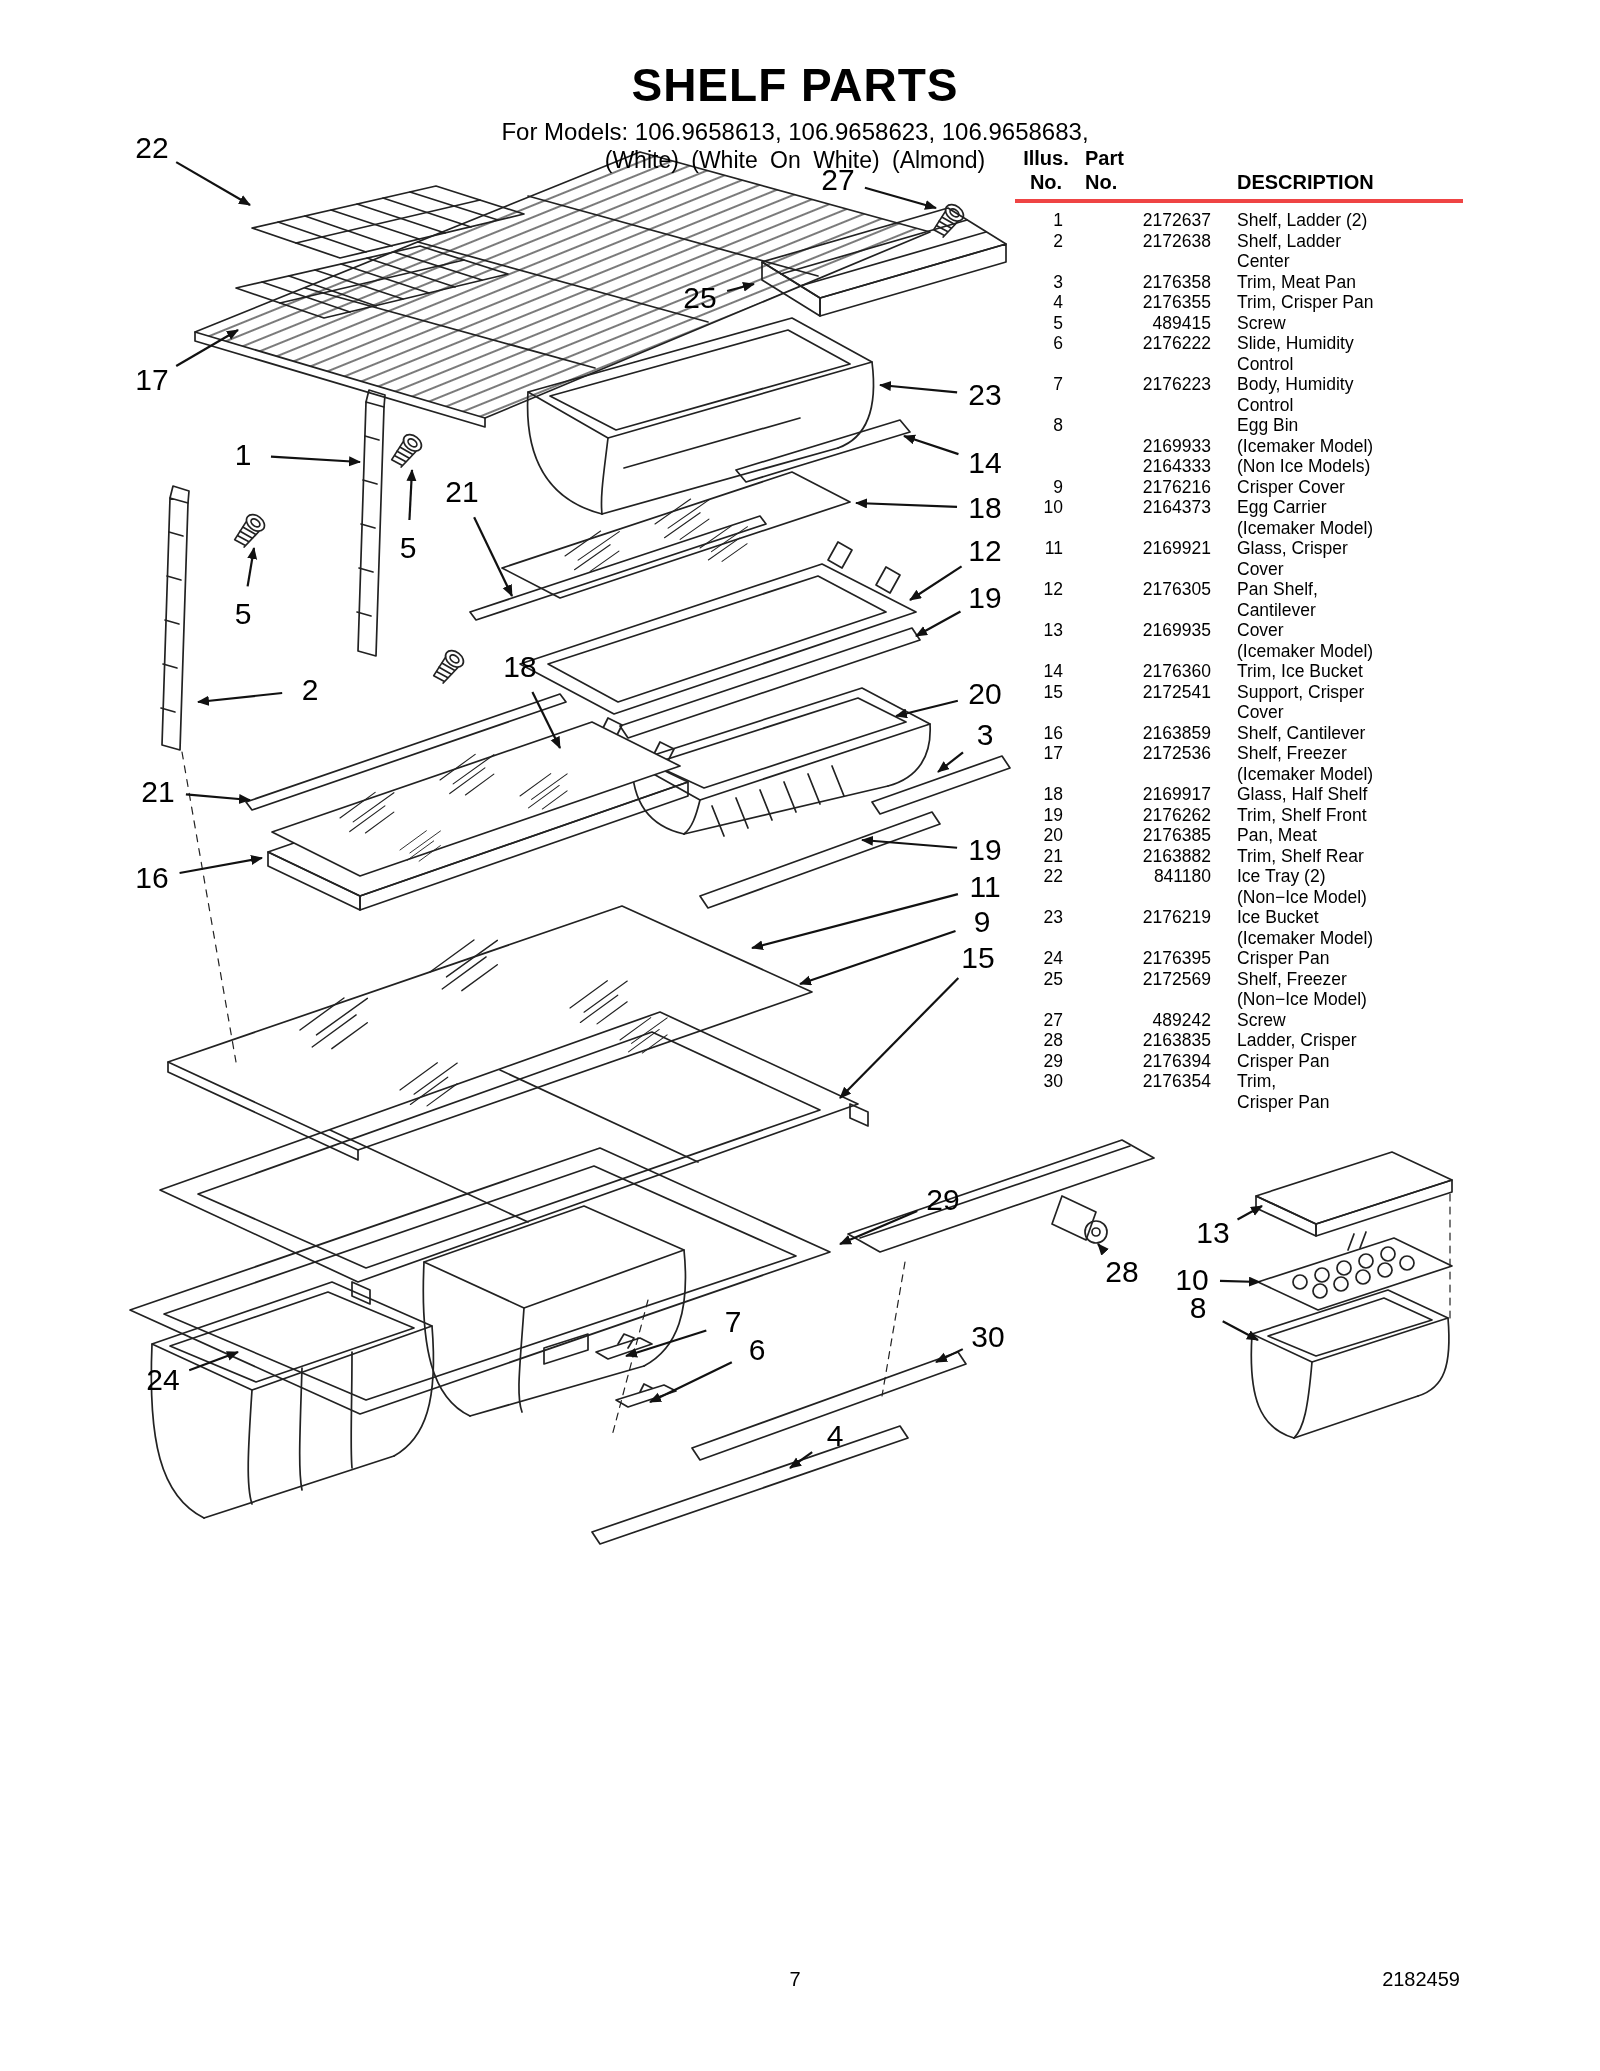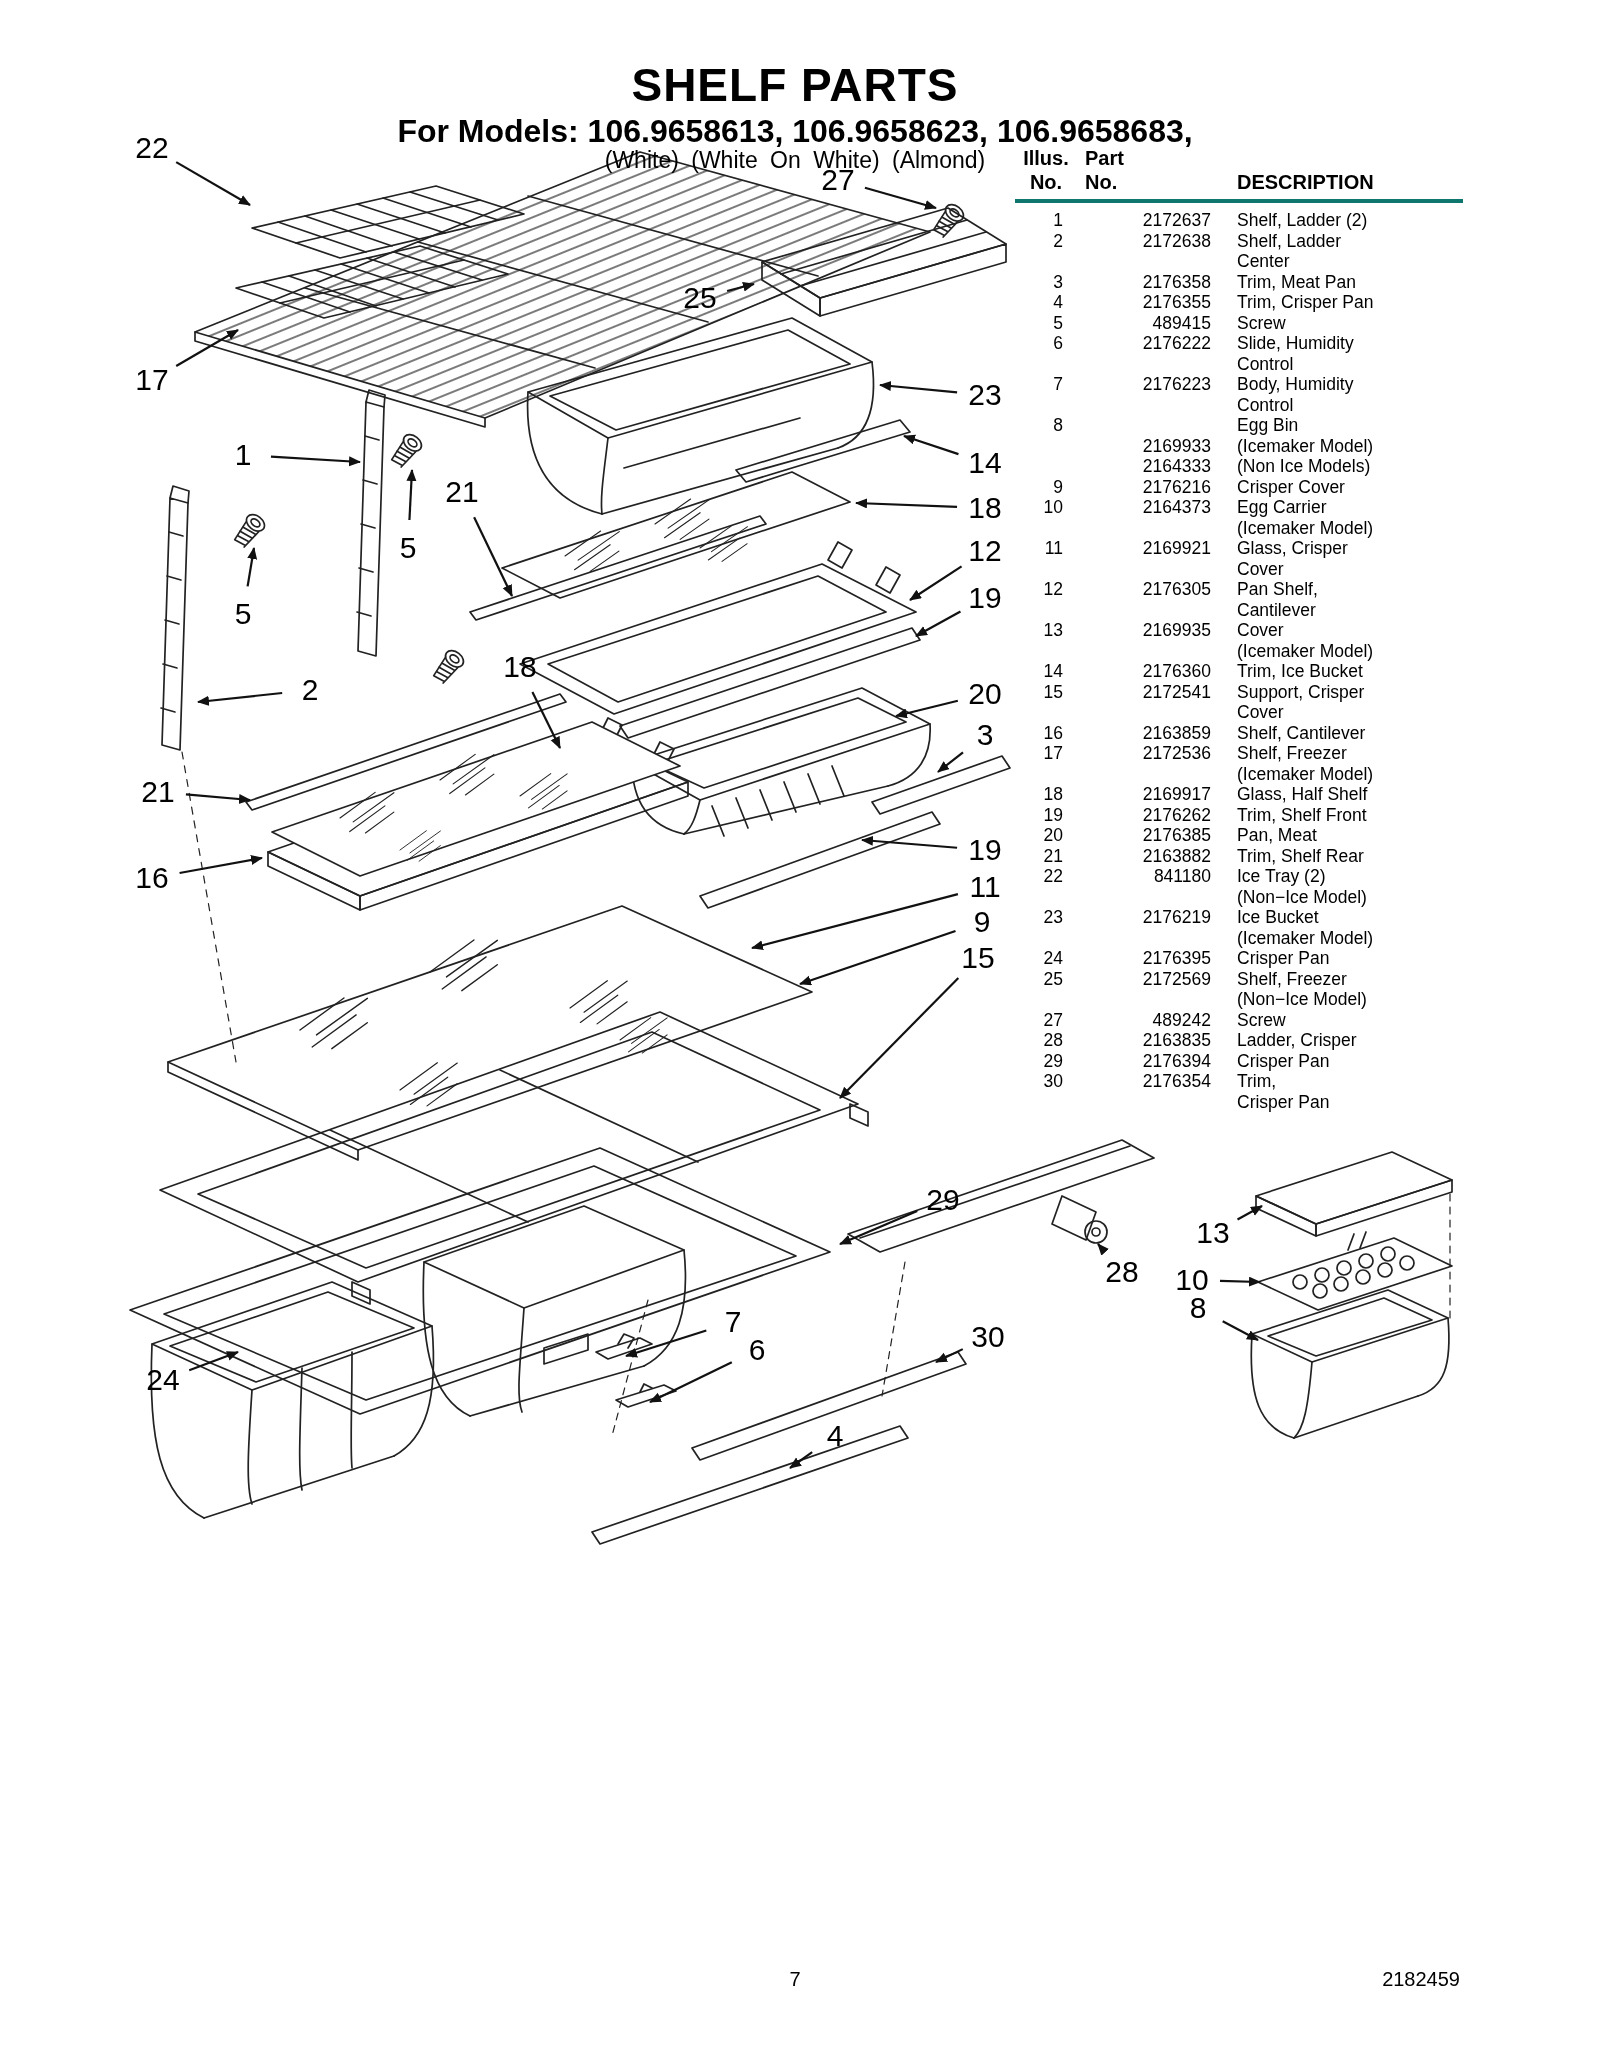--- a/index.html
+++ b/index.html
@@ -2,32 +2,32 @@
 <html><head>
 <meta charset="utf-8">
 <style>
   html,body{margin:0;padding:0;background:#9a9a9a;}
   .page{
     position:relative;width:1600px;height:2071px;margin:0 auto;background:#ffffff;
     font-family:"Liberation Sans", sans-serif;color:#000;overflow:hidden;
   }
   .header{position:absolute;top:46px;left:0;width:1590px;text-align:center;margin-top:12px;}
   .title{font-size:46px;font-weight:700;letter-spacing:1px;}
-  .models{font-size:32px;font-weight:700;line-height:31px;margin-top:4px;}
+  .models{font-size:24px;font-weight:400;line-height:31px;margin-top:4px;}
   .colors{font-size:23px;font-weight:400;word-spacing:6px;}
   .diagram-svg{position:absolute;left:0;top:0;}
   .callout-layer{position:absolute;left:0;top:0;width:1600px;height:2071px;pointer-events:none;}
   .callout{position:absolute;transform:translate(-50%,-50%);font-size:30px;font-weight:400;color:#000;}
   .parts-table{position:absolute;left:1015px;top:146px;width:448px;}
   .thead-row{display:grid;grid-template-columns:62px 130px 1fr;column-gap:8px;
     font-size:20px;font-weight:700;line-height:24px;}
   .thead-row span:nth-child(1){text-align:center;}
   .thead-row span:nth-child(2){text-align:left;}
   .thead-row span:nth-child(3){text-align:left;padding-left:14px;}
-  .thead{border-bottom:4px solid #0f766e;padding-bottom:5px;}
+  .thead{border-bottom:4px solid #ef4444;padding-bottom:5px;}
   #table-rows{margin-top:7px;}
   .trow{display:grid;grid-template-columns:62px 130px 1fr;column-gap:8px;
     font-size:17.5px;font-weight:400;line-height:20.5px;}
   .c-illus{text-align:right;padding-right:14px;}
   .c-part{text-align:right;padding-right:4px;}
   .c-desc{text-align:left;padding-left:14px;white-space:nowrap;}
   .footer-page{position:absolute;top:1968px;left:0;width:1590px;text-align:center;font-size:20px;}
   .footer-doc{position:absolute;top:1968px;left:1310px;width:150px;text-align:right;font-size:20px;}
 </style>
 </head>

